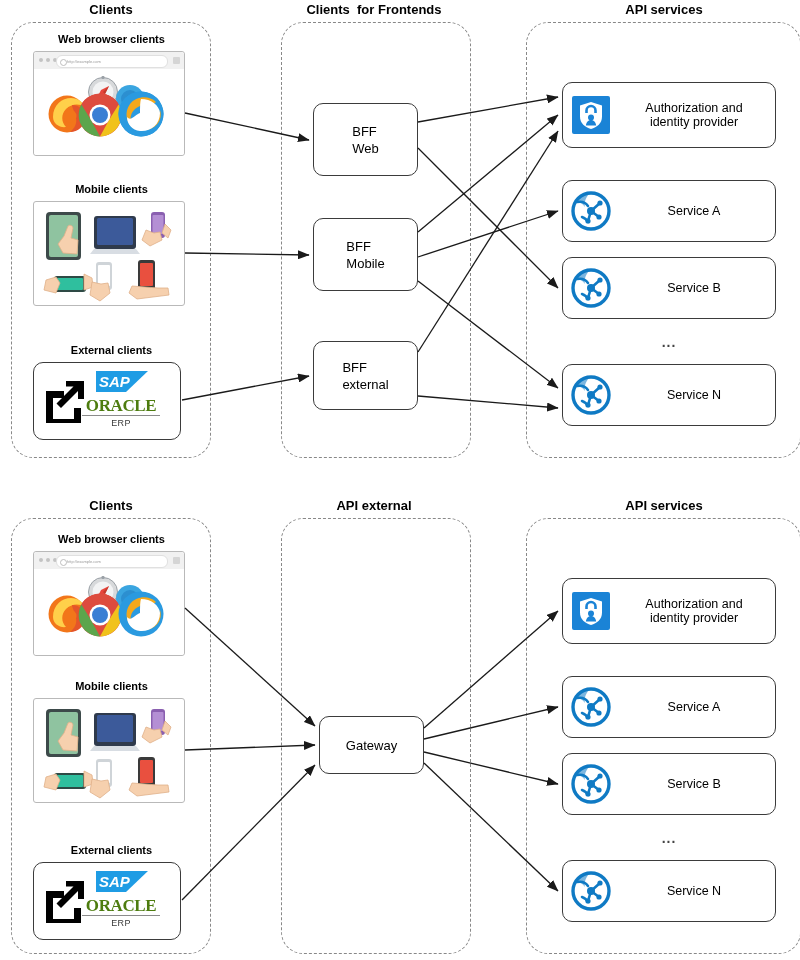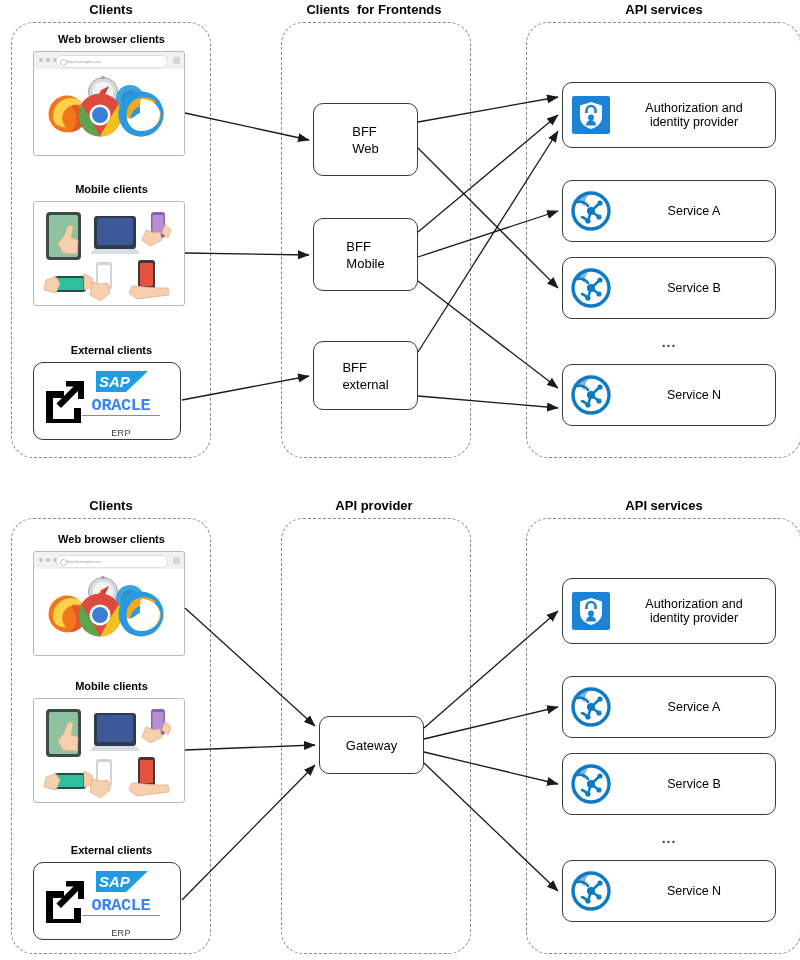--- a/index.html
+++ b/index.html
@@ -180,34 +180,34 @@
     left: 62px; top: 8px;
     width: 52px; height: 21px;
   }
   .oracle-logo {
     position: absolute;
     left: 48px; top: 34px;
     width: 78px;
     text-align: center;
   }
   .oracle-word {
-    font-family: Liberation Mono, monospace;
+    font-family: Liberation Serif, serif;
     font-size: 17px;
     font-weight: bold;
-    color: #3b82f6;
+    color: #4d7c0f;
     letter-spacing: -0.4px;
     line-height: 17px;
   }
   .oracle-rule {
     margin-top: 1px;
     height: 1px;
     background: #8b8b8b;
   }
   .erp-word {
-    margin-top: 12px;
+    margin-top: 2px;
     font-size: 9px;
     color: #3a3a3a;
     letter-spacing: 0.4px;
   }
 
   
   .mobile-inner { position: absolute; left: 0; top: 0; right: 0; bottom: 0; }
 </style>
 </head>
 <body>
@@ -424,21 +424,21 @@
 
       <line x1="412" y1="352" x2="552" y2="131"></line>
       <line x1="412" y1="396" x2="552" y2="408"></line>
     </g>
   </svg>
 </div>
 
 <div class="diagram" id="diagram-gw">
 
   <div class="col-title" style="left:5px; top:18px; width:200px;">Clients</div>
-  <div class="col-title" style="left:268px; top:18px; width:200px;">API provider</div>
+  <div class="col-title" style="left:268px; top:18px; width:200px;">API external</div>
   <div class="col-title" style="left:520px; top:18px; width:276px;">API services</div>
 
   <div class="group" style="left:5px; top:38px; width:200px; height:436px;"></div>
   <div class="group" style="left:275px; top:38px; width:190px; height:436px;"></div>
   <div class="group" style="left:520px; top:38px; width:275px; height:436px;"></div>
 
   <div class="client-label" style="left:18px; top:53px; width:175px;">Web browser clients</div>
   <div class="client-card" style="left:27px; top:71px; width:152px; height:105px;">
     <div class="browser-chrome">
       <div class="browser-dots">

